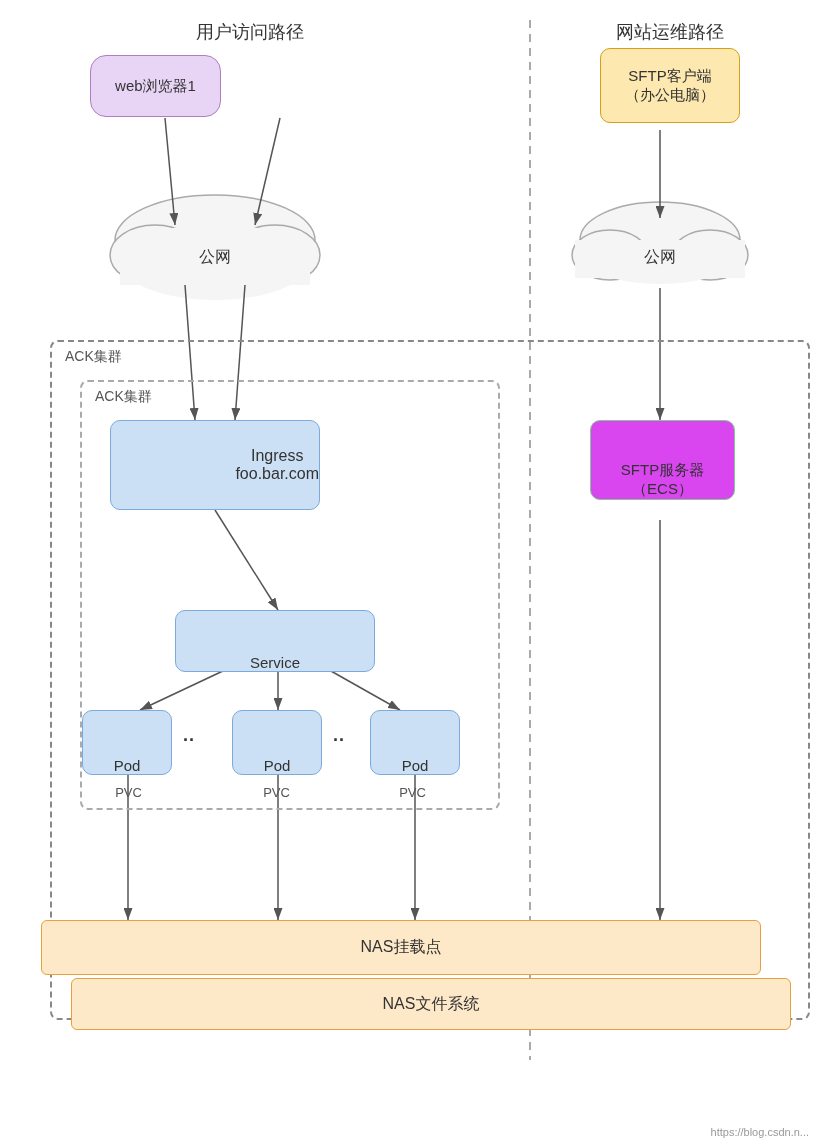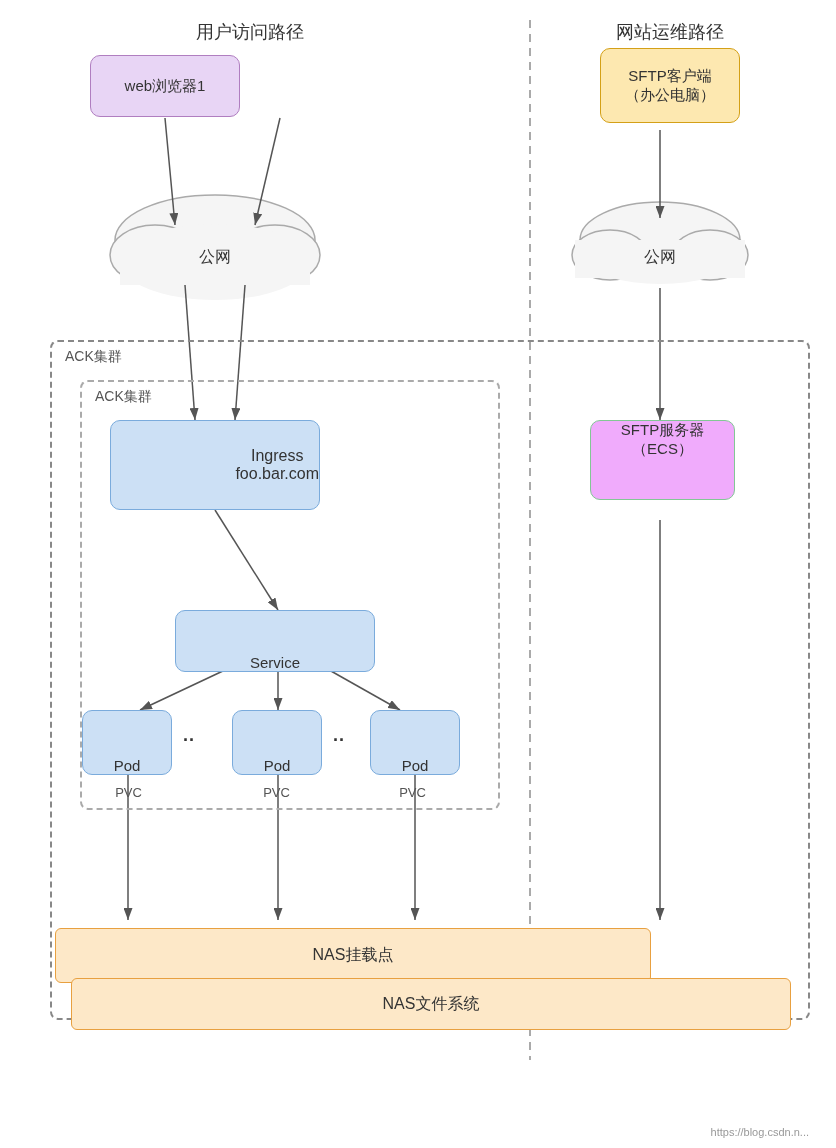--- a/index.html
+++ b/index.html
@@ -48,26 +48,26 @@
       display: flex;
       align-items: flex-end;
       justify-content: center;
       text-align: center;
       font-size: 15px;
       color: #333;
       position: absolute;
     }
 
     .box-green {
-      background: #f0abfc;
+      background: #d946ef;
       border: 1.5px solid #82c795;
       border-radius: 10px;
       display: flex;
       align-items: center;
-      justify-content: flex-start;
+      justify-content: flex-end;
       text-align: center;
       font-size: 15px;
       color: #333;
       position: absolute;
     }
 
     .box-gold {
       background: #fde8b0;
       border: 1.5px solid #d4a017;
       border-radius: 10px;
@@ -192,21 +192,21 @@
     <line x1="415" y1="775" x2="415" y2="920" stroke="#555" stroke-width="1.5" marker-end="url(#arrowhead)"></line>
 
     <line x1="660" y1="288" x2="660" y2="420" stroke="#555" stroke-width="1.5" marker-end="url(#arrowhead)"></line>
 
     <line x1="660" y1="520" x2="660" y2="920" stroke="#555" stroke-width="1.5" marker-end="url(#arrowhead)"></line>
   </svg>
 
   <div class="section-title" style="left:120px; top:20px; width:260px;">用户访问路径</div>
   <div class="section-title" style="left:560px; top:20px; width:220px;">网站运维路径</div>
 
-  <div class="box-purple" style="left:90px; top:55px; width:150px; height:62px;">
+  <div class="box-purple" style="left:90px; top:55px; width:131px; height:62px;border-radius:16px;">
     <span>web浏览器1</span>
   </div>
 
   <div class="box-gold" style="left:600px; top:48px; width:140px; height:75px;">
     <span style="white-space:pre-line;">SFTP客户端
 （办公电脑）</span>
   </div>
 
   <div style="position:absolute; left:175px; top:247px; font-size:16px; color:#333; text-align:center; width:80px;">公网</div>
 
@@ -242,21 +242,21 @@
 
   <div class="label" style="left:96px; top:785px; width:65px;">PVC</div>
   <div class="label" style="left:244px; top:785px; width:65px;">PVC</div>
   <div class="label" style="left:380px; top:785px; width:65px;">PVC</div>
 
   <div class="box-green" style="left:590px; top:420px; width:145px; height:80px; flex-direction:column;">
     <span style="white-space:pre-line; text-align:center;">SFTP服务器
 （ECS）</span>
   </div>
 
-  <div class="box-orange" style="left:55px; top:920px; width:596px; height:55px;margin-top:8px;">
+  <div class="box-orange" style="left:41px; top:920px; width:720px; height:55px;">
     <span>NAS挂载点</span>
   </div>
 
   <div class="box-orange" style="left:55px; top:978px; width:720px; height:52px; background:#fde8c8;margin-left:16px;">
     <span>NAS文件系统</span>
   </div>
 
   <div class="watermark">https://blog.csdn.n...</div>
 
 </div>

